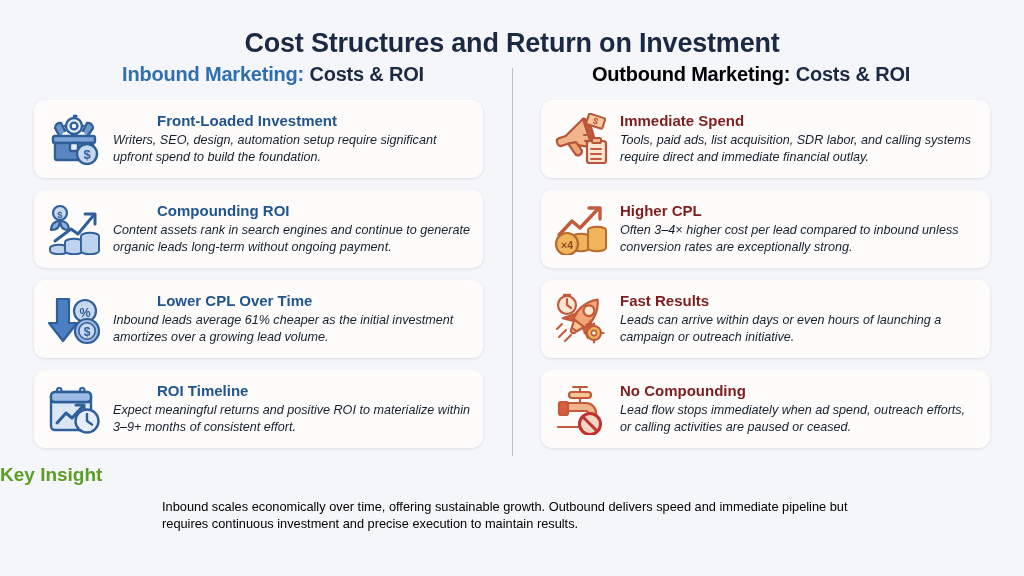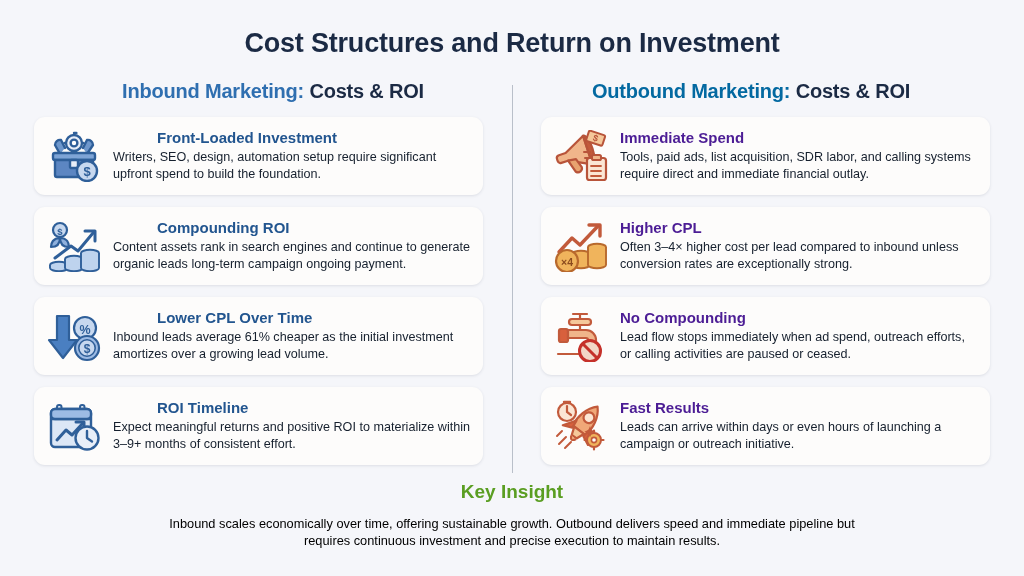--- a/index.html
+++ b/index.html
@@ -32,33 +32,33 @@
     color: #1b2a44;
     letter-spacing: -0.2px;
     margin-top: 29px;
     margin-bottom: 0;
     line-height: 1.1;
   }
 
   
   .col-headers {
     display: flex;
-    margin-top: 21px;
+    margin-top: 4px;
     padding: 0 34px;
   }
   .col-head {
     flex: 1 1 0;
     text-align: center;
     font-size: 20px;
     font-weight: bold;
     letter-spacing: -0.2px;
     white-space: nowrap;
   }
   .col-head .accent-in { color: #2f6fb0; }
-  .col-head .accent-out { color: #0369a1; }
+  .col-head .accent-out { color: #000000; }
   .col-head .tail { color: #1b2a44; }
 
   
   .columns {
     display: flex;
     margin-top: 14px;
     padding: 0 34px;
     position: relative;
     flex: 0 0 auto;
   }
@@ -104,31 +104,31 @@
     overflow: hidden;
   }
   .card-title {
     font-size: 15px;
     font-weight: bold;
     line-height: 1.18;
     margin-bottom: 2px;
     white-space: nowrap;
   }
   .left .card-title { color: #22558f; margin-left: 44px; }
-  .right .card-title { color: #4c1d95; }
+  .right .card-title { color: #7f1d1d; }
   .card-desc {
     font-size: 12.6px;
     line-height: 1.31;
     color: #16202e;
+    font-style: italic;
   }
 
   
   .key-insight {
     margin-top: 16px;
-    text-align: center;
   }
   .key-title {
     font-size: 19px;
     font-weight: bold;
     color: #5a9e22;
     margin-bottom: 4px;
   }
   .key-body {
     font-size: 12.8px;
     line-height: 1.38;
@@ -197,21 +197,21 @@
               <path d="M3 45 v3 a9 3.2 0 0 0 18 0 v-3"></path>
               <ellipse cx="27" cy="39" rx="9" ry="3.2"></ellipse>
               <path d="M18 39 v9 a9 3.2 0 0 0 18 0 v-9"></path>
               <ellipse cx="43" cy="33" rx="9" ry="3.2"></ellipse>
               <path d="M34 33 v15 a9 3.2 0 0 0 18 0 v-15"></path>
             </g>
           </svg>
         </div>
         <div class="card-text">
           <div class="card-title">Compounding ROI</div>
-          <div class="card-desc">Content assets rank in search engines and continue to generate organic leads long-term campaign ongoing payment.</div>
+          <div class="card-desc">Content assets rank in search engines and continue to generate organic leads long-term without ongoing payment.</div>
         </div>
       </div>
 
       <div class="card">
         <div class="card-icon">
           <svg width="56" height="52" viewBox="0 0 56 52">
             <path d="M10 6 h12 v24 h8 L16 48 L2 30 h8 z" fill="#4a7fc1" stroke="#2f5f99" stroke-width="2.2" stroke-linejoin="round"></path>
             <circle cx="38" cy="18" r="11" fill="#c7d8ef" stroke="#2f5f99" stroke-width="2.2"></circle>
             <text x="38" y="23.5" font-family="'Liberation Sans',sans-serif" font-size="12.5" font-weight="bold" fill="#2f5f99" text-anchor="middle">%</text>
             <circle cx="40" cy="38" r="12" fill="#9dbbe4" stroke="#2f5f99" stroke-width="2.2"></circle>
@@ -294,72 +294,72 @@
         </div>
         <div class="card-text">
           <div class="card-title">Higher CPL</div>
           <div class="card-desc">Often 3–4× higher cost per lead compared to inbound unless conversion rates are exceptionally strong.</div>
         </div>
       </div>
 
       <div class="card">
         <div class="card-icon">
           <svg width="56" height="52" viewBox="0 0 56 52">
+            <g transform="rotate(38 30 24)">
+              <path d="M30 2 C38 10 40 22 38 32 L22 32 C20 22 22 10 30 2 z" fill="#f0a878" stroke="#c25a3b" stroke-width="2.2" stroke-linejoin="round"></path>
+              <circle cx="30" cy="16" r="5.4" fill="#fbe6d4" stroke="#c25a3b" stroke-width="2.2"></circle>
+              <path d="M22 26 L14 38 L23 34 z" fill="#d8603d" stroke="#c25a3b" stroke-width="2.2" stroke-linejoin="round"></path>
+              <path d="M38 26 L46 38 L37 34 z" fill="#d8603d" stroke="#c25a3b" stroke-width="2.2" stroke-linejoin="round"></path>
+              <path d="M24 32 h12 l-3 8 h-6 z" fill="#f5c89a" stroke="#c25a3b" stroke-width="2.2" stroke-linejoin="round"></path>
+              <path d="M27 41 q3 6 6 0" fill="#f0a878" stroke="#c25a3b" stroke-width="2"></path>
+            </g>
+            <circle cx="13" cy="12" r="9" fill="#fbe6d4" stroke="#c25a3b" stroke-width="2.2"></circle>
+            <path d="M13 6 v6 l4 3" stroke="#c25a3b" stroke-width="2.2" fill="none" stroke-linecap="round"></path>
+            <path d="M10 2 h6" stroke="#c25a3b" stroke-width="2.4" stroke-linecap="round"></path>
+            <g stroke="#c25a3b" stroke-width="2" stroke-linecap="round">
+              <path d="M5 44 l7 -7 M3 36 l5 -5 M11 48 l6 -6"></path>
+            </g>
+            <g transform="translate(40,40)">
+              <circle r="7" fill="#f0b45c" stroke="#c25a3b" stroke-width="2"></circle>
+              <circle r="2.6" fill="#fdfcfb" stroke="#c25a3b" stroke-width="1.6"></circle>
+              <g stroke="#c25a3b" stroke-width="2.2" stroke-linecap="round">
+                <path d="M0 -9.5 v2.5 M0 7 v2.5 M-9.5 0 h2.5 M7 0 h2.5"></path>
+              </g>
+            </g>
+            <path d="M36 26 l1.6 4 l4 1.6 l-4 1.6 l-1.6 4 l-1.6 -4 l-4 -1.6 l4 -1.6 z" fill="#c25a3b"></path>
+          </svg>
+        </div>
+        <div class="card-text">
+          <div class="card-title">Fast Results</div>
+          <div class="card-desc">Leads can arrive within days or even hours of launching a campaign or outreach initiative.</div>
+        </div>
+      </div>
+
+      <div class="card">
+        <div class="card-icon">
+          <svg width="56" height="52" viewBox="0 0 56 52">
             <g stroke="#c25a3b" stroke-width="2.2" stroke-linejoin="round">
               <path d="M19 4 h14" stroke-linecap="round"></path>
               <path d="M26 4 v6" stroke-linecap="round"></path>
               <rect x="15" y="9" width="22" height="6" rx="3" fill="#f5c89a"></rect>
               <path d="M26 15 v4" stroke-linecap="round"></path>
               <rect x="5" y="19" width="9" height="13" rx="2" fill="#d8603d"></rect>
               <path d="M14 20 h18 a10 10 0 0 1 10 10 v6 h-8 v-6 a2 2 0 0 0 -2 -2 H14 z" fill="#f0b58a"></path>
             </g>
             <path d="M4 44 h22" stroke="#c25a3b" stroke-width="2.2" stroke-linecap="round"></path>
             <circle cx="36" cy="41" r="10.5" fill="#f2d6c6" stroke="#c5312a" stroke-width="3"></circle>
             <path d="M29 34 L43 48" stroke="#c5312a" stroke-width="3" stroke-linecap="round"></path>
           </svg>
         </div>
         <div class="card-text">
           <div class="card-title">No Compounding</div>
           <div class="card-desc">Lead flow stops immediately when ad spend, outreach efforts, or calling activities are paused or ceased.</div>
         </div>
       </div>
 
-      <div class="card">
-        <div class="card-icon">
-          <svg width="56" height="52" viewBox="0 0 56 52">
-            <g transform="rotate(38 30 24)">
-              <path d="M30 2 C38 10 40 22 38 32 L22 32 C20 22 22 10 30 2 z" fill="#f0a878" stroke="#c25a3b" stroke-width="2.2" stroke-linejoin="round"></path>
-              <circle cx="30" cy="16" r="5.4" fill="#fbe6d4" stroke="#c25a3b" stroke-width="2.2"></circle>
-              <path d="M22 26 L14 38 L23 34 z" fill="#d8603d" stroke="#c25a3b" stroke-width="2.2" stroke-linejoin="round"></path>
-              <path d="M38 26 L46 38 L37 34 z" fill="#d8603d" stroke="#c25a3b" stroke-width="2.2" stroke-linejoin="round"></path>
-              <path d="M24 32 h12 l-3 8 h-6 z" fill="#f5c89a" stroke="#c25a3b" stroke-width="2.2" stroke-linejoin="round"></path>
-              <path d="M27 41 q3 6 6 0" fill="#f0a878" stroke="#c25a3b" stroke-width="2"></path>
-            </g>
-            <circle cx="13" cy="12" r="9" fill="#fbe6d4" stroke="#c25a3b" stroke-width="2.2"></circle>
-            <path d="M13 6 v6 l4 3" stroke="#c25a3b" stroke-width="2.2" fill="none" stroke-linecap="round"></path>
-            <path d="M10 2 h6" stroke="#c25a3b" stroke-width="2.4" stroke-linecap="round"></path>
-            <g stroke="#c25a3b" stroke-width="2" stroke-linecap="round">
-              <path d="M5 44 l7 -7 M3 36 l5 -5 M11 48 l6 -6"></path>
-            </g>
-            <g transform="translate(40,40)">
-              <circle r="7" fill="#f0b45c" stroke="#c25a3b" stroke-width="2"></circle>
-              <circle r="2.6" fill="#fdfcfb" stroke="#c25a3b" stroke-width="1.6"></circle>
-              <g stroke="#c25a3b" stroke-width="2.2" stroke-linecap="round">
-                <path d="M0 -9.5 v2.5 M0 7 v2.5 M-9.5 0 h2.5 M7 0 h2.5"></path>
-              </g>
-            </g>
-            <path d="M36 26 l1.6 4 l4 1.6 l-4 1.6 l-1.6 4 l-1.6 -4 l-4 -1.6 l4 -1.6 z" fill="#c25a3b"></path>
-          </svg>
-        </div>
-        <div class="card-text">
-          <div class="card-title">Fast Results</div>
-          <div class="card-desc">Leads can arrive within days or even hours of launching a campaign or outreach initiative.</div>
-        </div>
-      </div>
-
     </div>
   </div>
 
   <div class="key-insight">
     <div class="key-title">Key Insight</div>
     <div class="key-body">Inbound scales economically over time, offering sustainable growth. Outbound delivers speed and immediate pipeline but requires continuous investment and precise execution to maintain results.</div>
   </div>
 
 </div>
 

